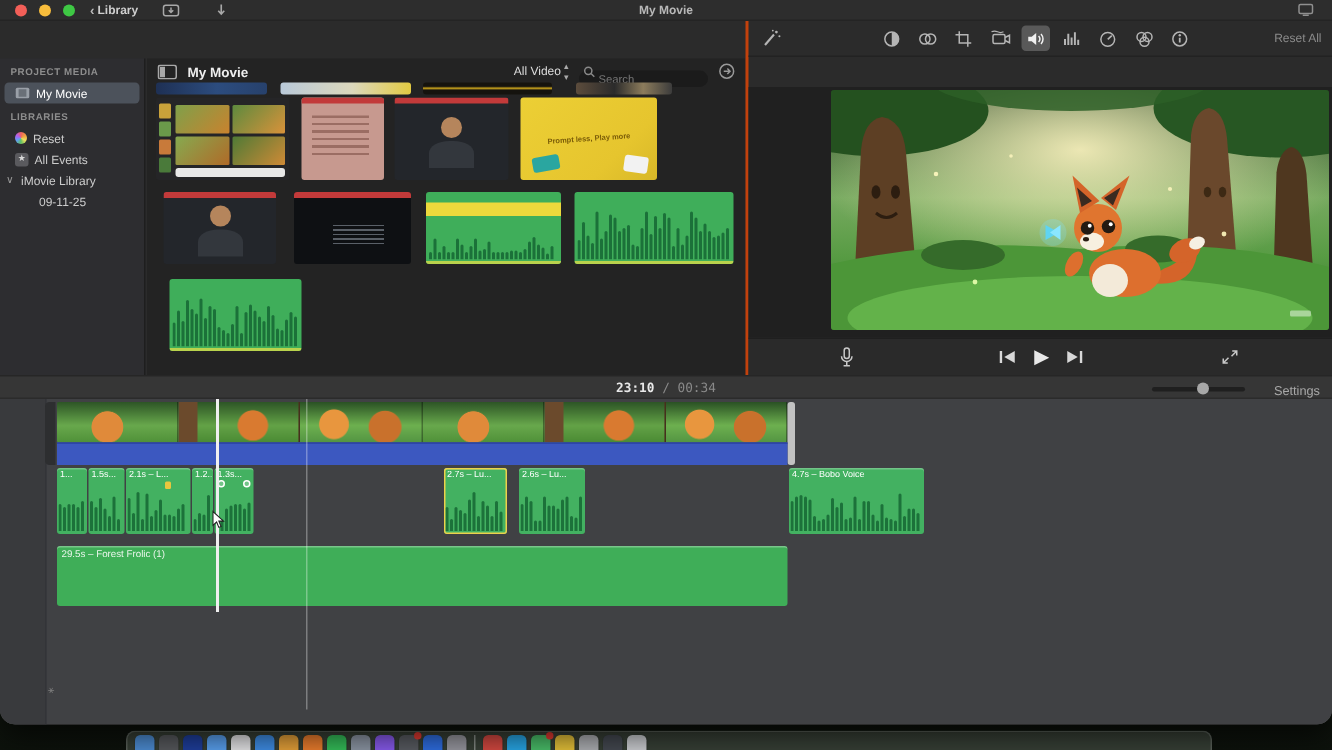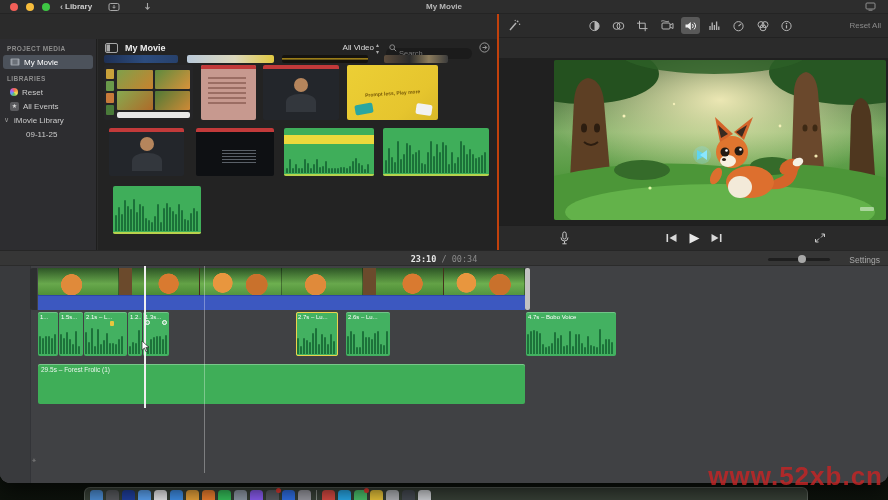--- a/index.html
+++ b/index.html
@@ -760,14 +760,13 @@
       <span class="cursor">
         <svg width="9" height="13" viewBox="0 0 9 13">
             <path d="M1 1 L1 10.2 L3.4 8 L4.9 11.6 L6.4 11 L4.9 7.4 L8 7.4 Z" fill="#fff" stroke="#222" stroke-width=".7"></path>
           </svg>
       </span>
       <span class="tl-marker">⚹</span>
     </div>
 
   </div>
 
-  <div class="watermark">www.52xb.cn</div>
 </div>
 
 </body></html>

